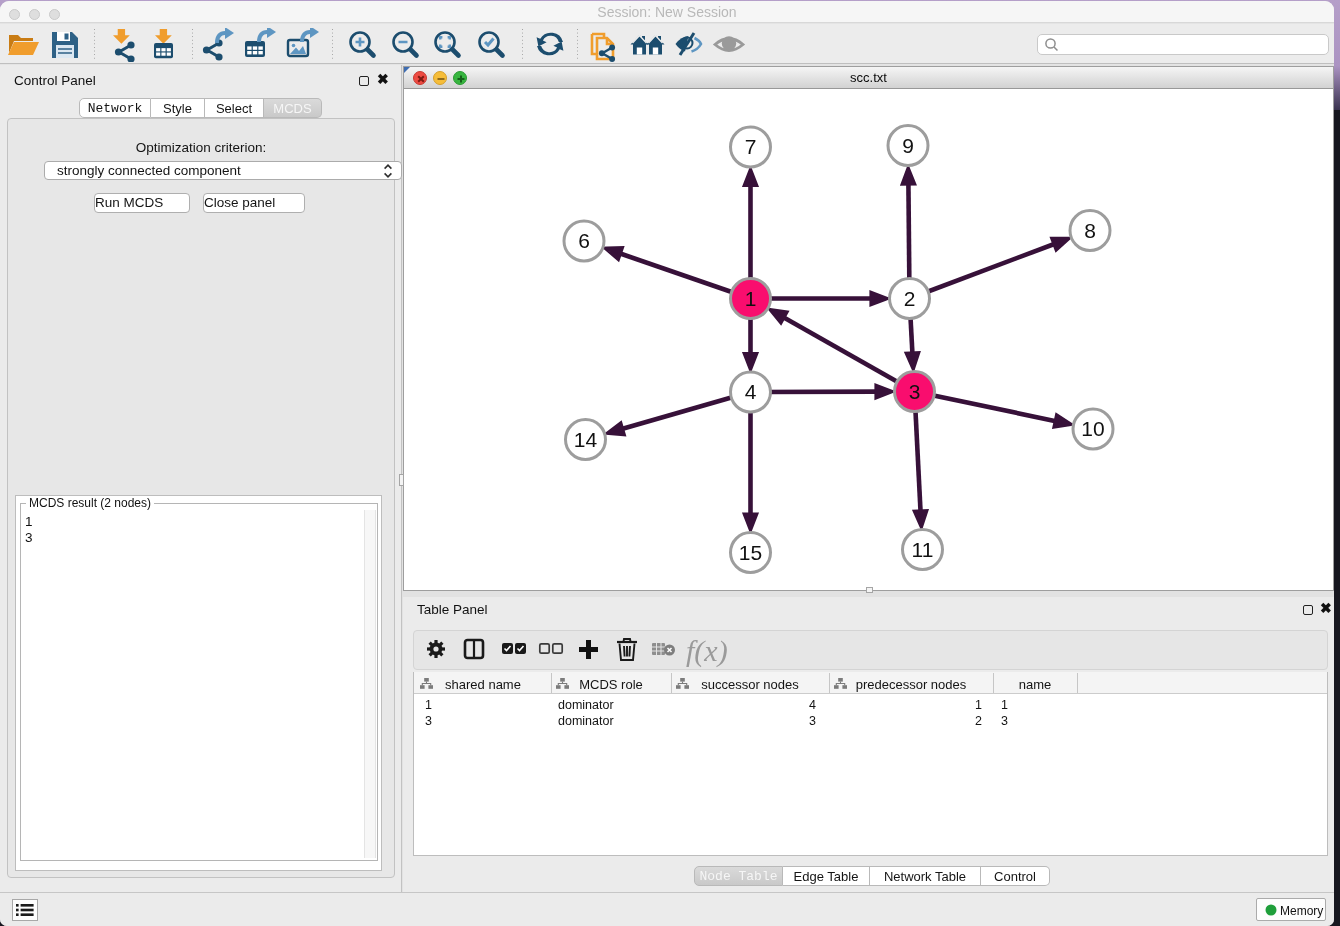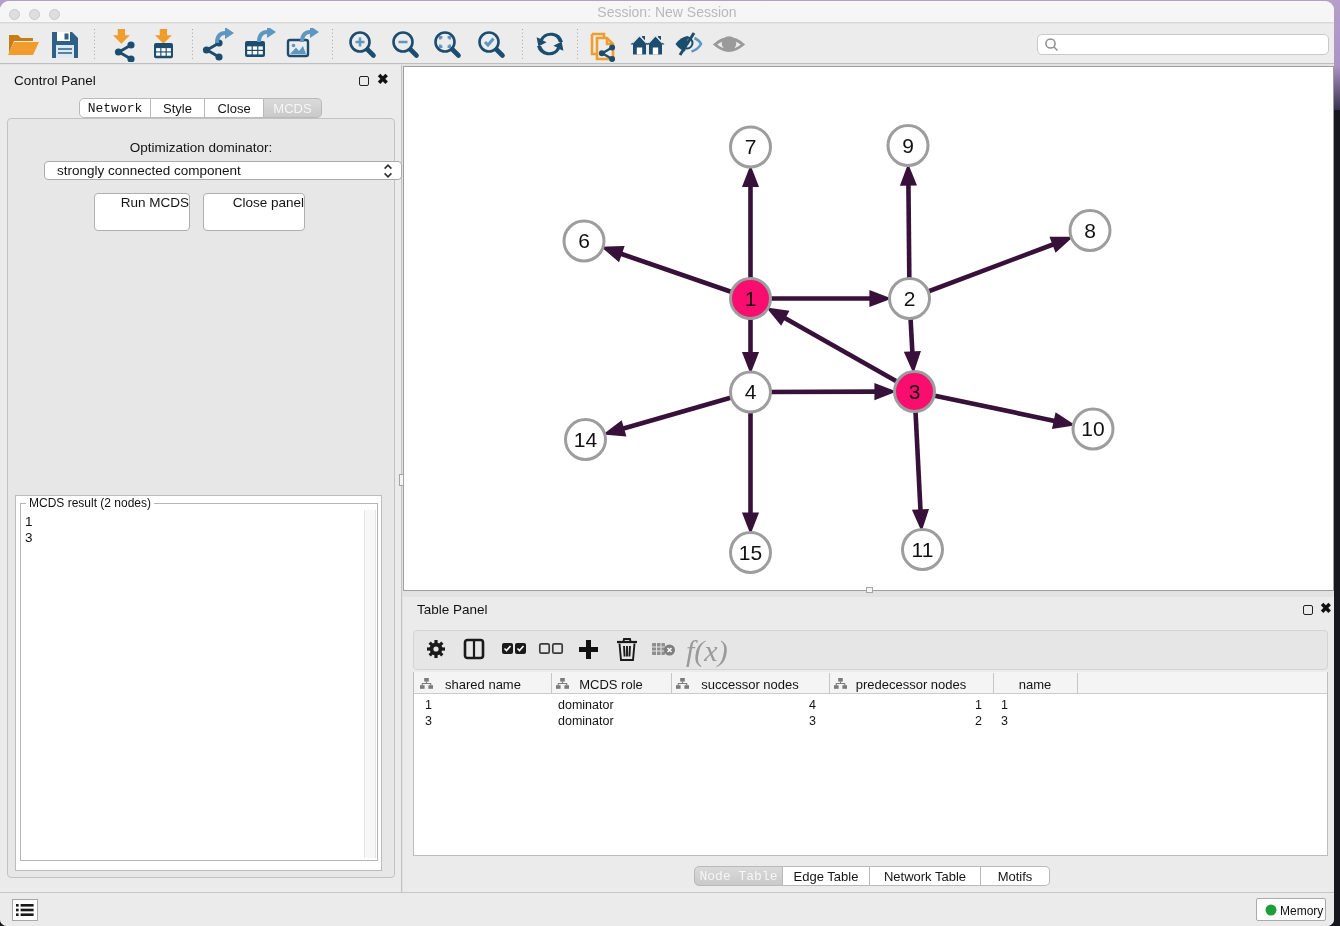--- a/index.html
+++ b/index.html
@@ -33,22 +33,22 @@
 .seg.first { border-left:1px solid #b9b9b9; border-radius:5px 0 0 5px;font-family:Liberation Mono, monospace; }
 .seg.last { border-radius:0 5px 5px 0; }
 .seg.sel { background:linear-gradient(#dadada,#c9c9c9); color:#f6f6f6; }
 #tabc { position:absolute; left:7px; top:53px; width:388px; height:760px; background:#e7e7e7;
   border:1px solid #c2c2c2; border-radius:4px; }
 #optlabel { position:absolute; left:0; top:75px; width:402px; text-align:center; font-size:13.5px; color:#141414; }
 #dropdown { position:absolute; left:44px; top:96px; width:358px; height:19px; background:#fff;
   border:1px solid #ababab; border-radius:4px; font-size:13.5px; color:#141414; line-height:17px;
   padding-left:12px; }
 #chev { position:absolute; right:8px; top:2px; }
-.btn { position:absolute; top:128px; height:38px; background:#fff; border:1px solid #afafaf;
-  border-radius:4px; text-align:right; font-size:13.5px; color:#141414; line-height:18px; }
+.btn { position:absolute; top:128px; height:20px; background:#fff; border:1px solid #afafaf;
+  border-radius:4px; text-align:left; font-size:13.5px; color:#141414; line-height:18px; }
 #resultpanel { position:absolute; left:15px; top:430px; width:367px; height:376px; background:#fff;
   border:1px solid #bdbdbd; }
 #fieldset { position:absolute; left:4px; top:7px; width:358px; height:358px;
   border:1px solid #b5b5b5; }
 #legend { position:absolute; left:5px; top:-8px; background:#fff; padding:0 3px; font-size:12px; color:#111; }
 #resulttext { position:absolute; left:4px; top:10px; font-size:13.5px; color:#111; line-height:16px; }
 #rscroll { position:absolute; left:343px; top:6px; width:12px; height:348px; background:#f7f7f7;
   border-left:1px solid #e4e4e4; border-right:1px solid #e4e4e4; }
 #netframe { position:absolute; left:403px; top:1px; width:931px; height:525px;
   border:1px solid #9e9e9e; background:#fff; }
@@ -246,41 +246,54 @@
       </div>
   </div>
   <div id="main">
     <div id="ctrl">
       <div class="ptitle" style="left:14px;top:8px">Control Panel</div>
       <div class="flt" style="left:359px;top:11px"></div>
       <div class="xbt" style="left:377px;top:6px">✖</div>
       <div id="tabs1">
         <div class="seg first" style="left:0;width:72px">Network</div>
         <div class="seg" style="left:72px;width:54px">Style</div>
-        <div class="seg" style="left:126px;width:59px">Close</div>
+        <div class="seg" style="left:126px;width:59px">Select</div>
         <div class="seg last sel" style="left:185px;width:58px">MCDS</div>
       </div>
       <div id="tabc"></div>
-      <div id="optlabel">Optimization dominator:</div>
+      <div id="optlabel">Optimization criterion:</div>
       <div id="dropdown">strongly connected component
         <svg id="chev" width="10" height="14" viewBox="0 0 10 14">
           <path d="M1.6 4.6 L5 1.2 L8.4 4.6 M1.6 9.4 L5 12.8 L8.4 9.4" stroke="#2e2e2e" stroke-width="1.6" fill="none"></path>
           </svg>
       </div>
       <div class="btn" style="left:94px;width:96px">Run MCDS</div>
       <div class="btn" style="left:203px;width:102px">Close panel</div>
       <div id="resultpanel">
         <div id="fieldset">
             <div id="legend">MCDS result (2 nodes)</div>
         <div id="resulttext">1<br>3</div>
         <div id="rscroll"></div>
           </div>
       </div>
     </div>
     <div id="netframe">
+      <div id="nettitle">
+          <div class="tl" id="tl1" style="left:9px;background:#ee4b42;border-color:#c63a32"><svg width="14" height="14" viewBox="0 0 14 14">
+              <path d="M4.2 4.2 L9.8 9.8 M9.8 4.2 L4.2 9.8" stroke="#7e1a12" stroke-width="2"></path>
+            </svg></div>
+          <div class="tl" style="left:29px;background:#f6bd39;border-color:#d5a02c"><svg width="14" height="14" viewBox="0 0 14 14">
+              <path d="M3.5 7 L10.5 7" stroke="#8e6a1a" stroke-width="2"></path>
+            </svg></div>
+          <div class="tl" style="left:49px;background:#37b53f;border-color:#2a9a33"><svg width="14" height="14" viewBox="0 0 14 14">
+              <path d="M3.5 7 L10.5 7 M7 3.5 L7 10.5" stroke="#14601a" stroke-width="2"></path>
+            </svg></div>
+          <div id="ntext">scc.txt</div>
+          <div id="corner"></div>
+        </div>
       <div id="canvas">
           <svg width="930" height="501" style="position:absolute;left:0;top:0">
             <g stroke="#371139" stroke-width="4.6" fill="#371139">
               <line x1="346.5" y1="209.5" x2="346.5" y2="94.8"></line>
               <polygon points="346.5,82.3 351.7,95.8 341.3,95.8"></polygon>
               <line x1="346.5" y1="209.5" x2="214.8" y2="164.0"></line>
               <polygon points="203.0,159.9 217.4,159.4 214.0,169.3"></polygon>
               <line x1="346.5" y1="209.5" x2="468.7" y2="209.5"></line>
               <polygon points="481.2,209.5 467.7,214.7 467.7,204.3"></polygon>
               <line x1="346.5" y1="209.5" x2="346.5" y2="266.2"></line>
@@ -336,21 +349,21 @@
     <div id="tablepanel">
       <div class="ptitle" style="left:14px;top:5px">Table Panel</div>
       <div class="flt" style="left:900px;top:8px"></div>
       <div class="xbt" style="left:917px;top:3px">✖</div>
       <div id="tptb"></div>
       <div id="tbl"></div>
       <div id="tabs2">
         <div class="seg first sel" style="left:0;width:89px">Node Table</div>
         <div class="seg" style="left:89px;width:87px">Edge Table</div>
         <div class="seg" style="left:176px;width:111px">Network Table</div>
-        <div class="seg last" style="left:287px;width:69px">Motifs</div>
+        <div class="seg last" style="left:287px;width:69px">Control</div>
       </div>
     </div>
     <div id="thdr"></div>
     <svg class="ti" style="left:420px;top:613px" width="13" height="12" viewBox="0 0 13 12">
         <g fill="#7b7b7b">
           <rect x="4.2" y="0" width="4.6" height="3.6"></rect>
           <rect x="0" y="7.2" width="4.6" height="3.6"></rect>
           <rect x="8.4" y="7.2" width="4.6" height="3.6"></rect>
         </g>
         <path d="M6.5 3.6 L6.5 5.5 M2.3 7.2 L2.3 5.5 L10.7 5.5 L10.7 7.2" stroke="#7b7b7b" stroke-width="1.1" fill="none"></path>

